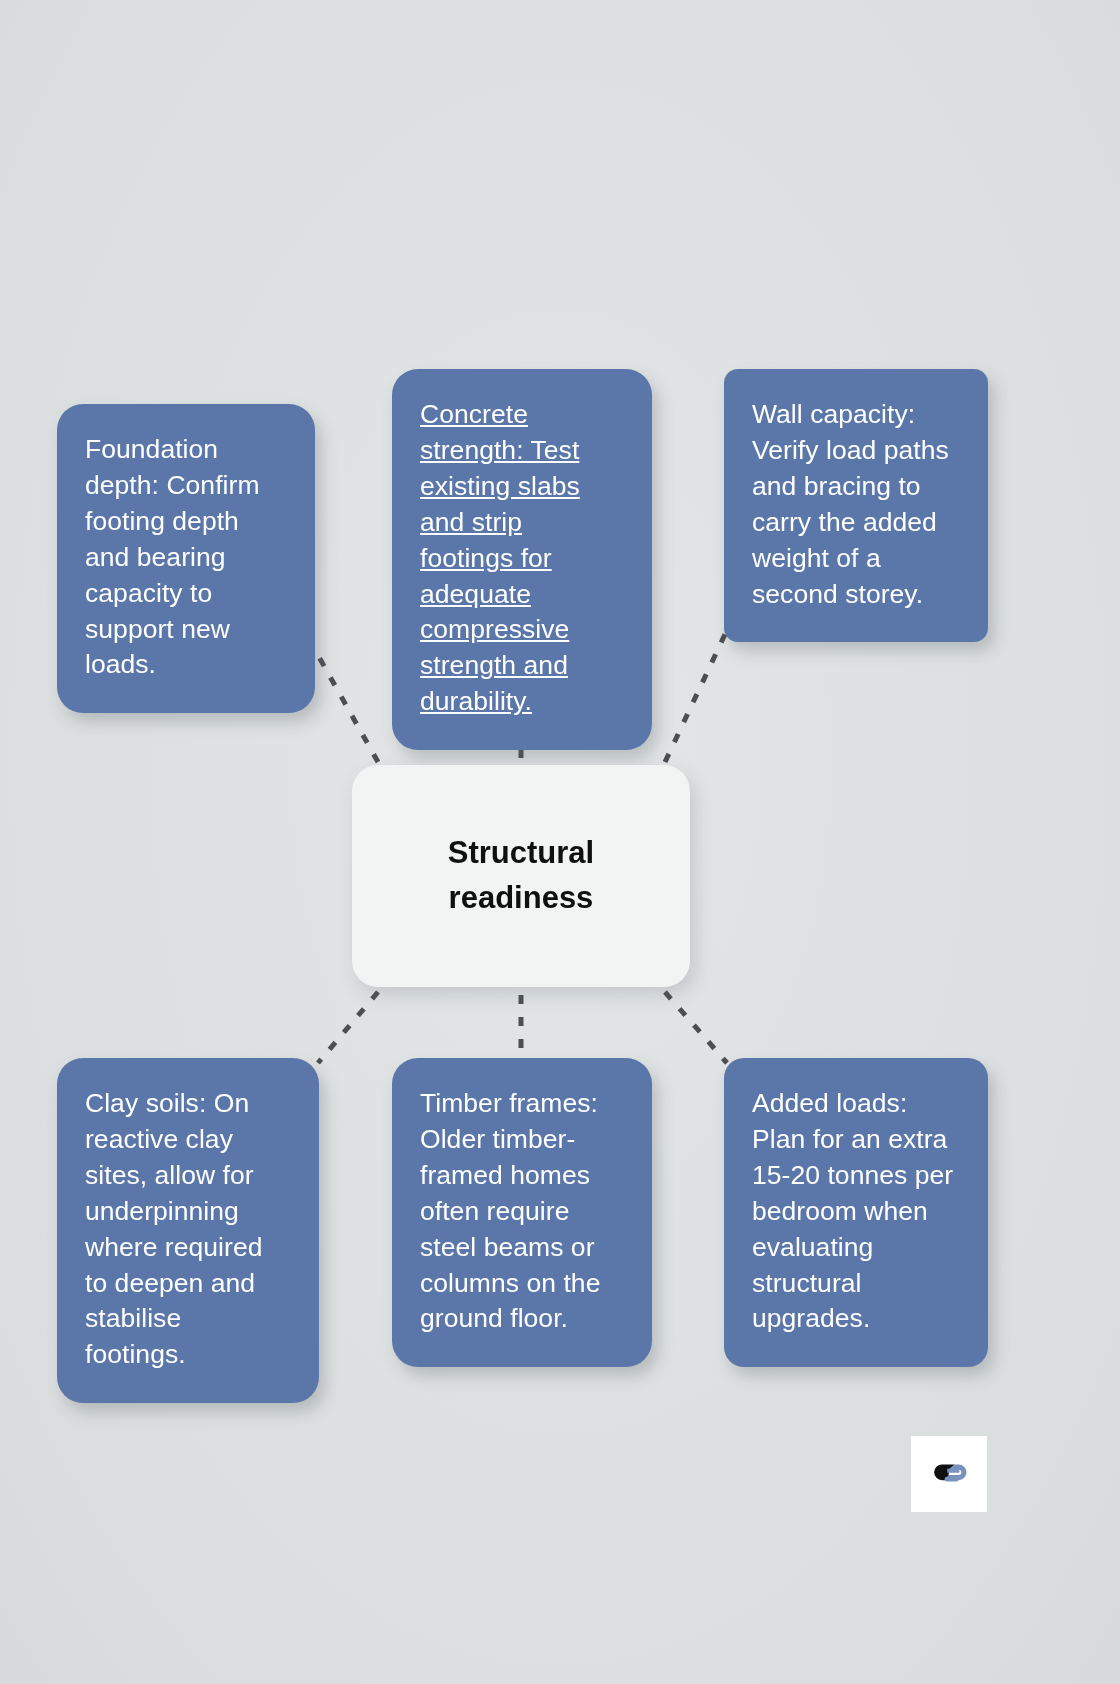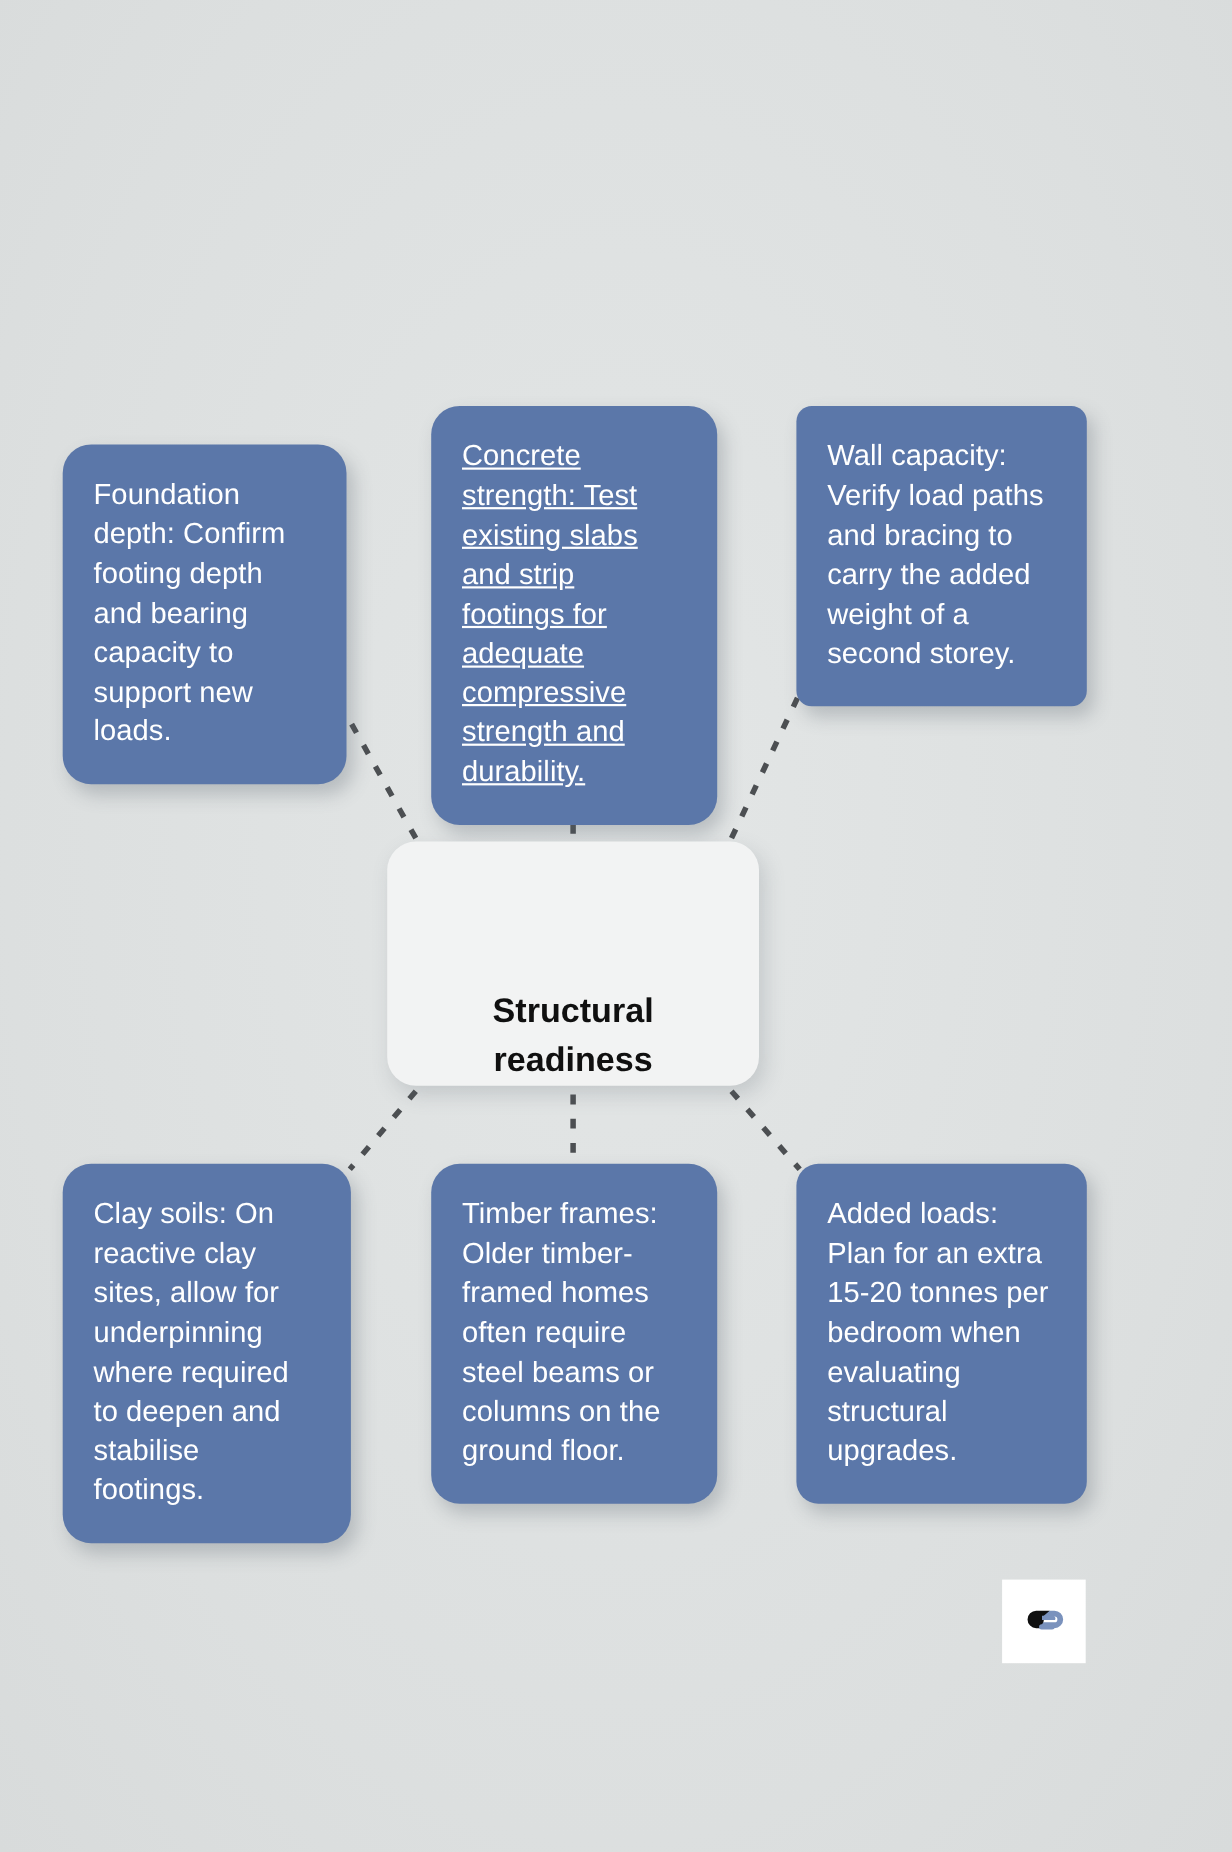--- a/index.html
+++ b/index.html
@@ -78,21 +78,21 @@
   
   .center-node {
     position: absolute;
     left: 352px;
     top: 765px;
     width: 338px;
     height: 222px;
     background: #f2f3f3;
     border-radius: 26px;
     display: flex;
-    align-items: flex-end;
+    align-items: center;
     justify-content: center;
     text-align: center;
     box-shadow: 5px 8px 18px rgba(95, 105, 115, 0.22);
   }
   .center-label {
     font-size: 31px;
     line-height: 1.45;
     font-weight: 700;
     color: #101010;
     max-width: 230px;

